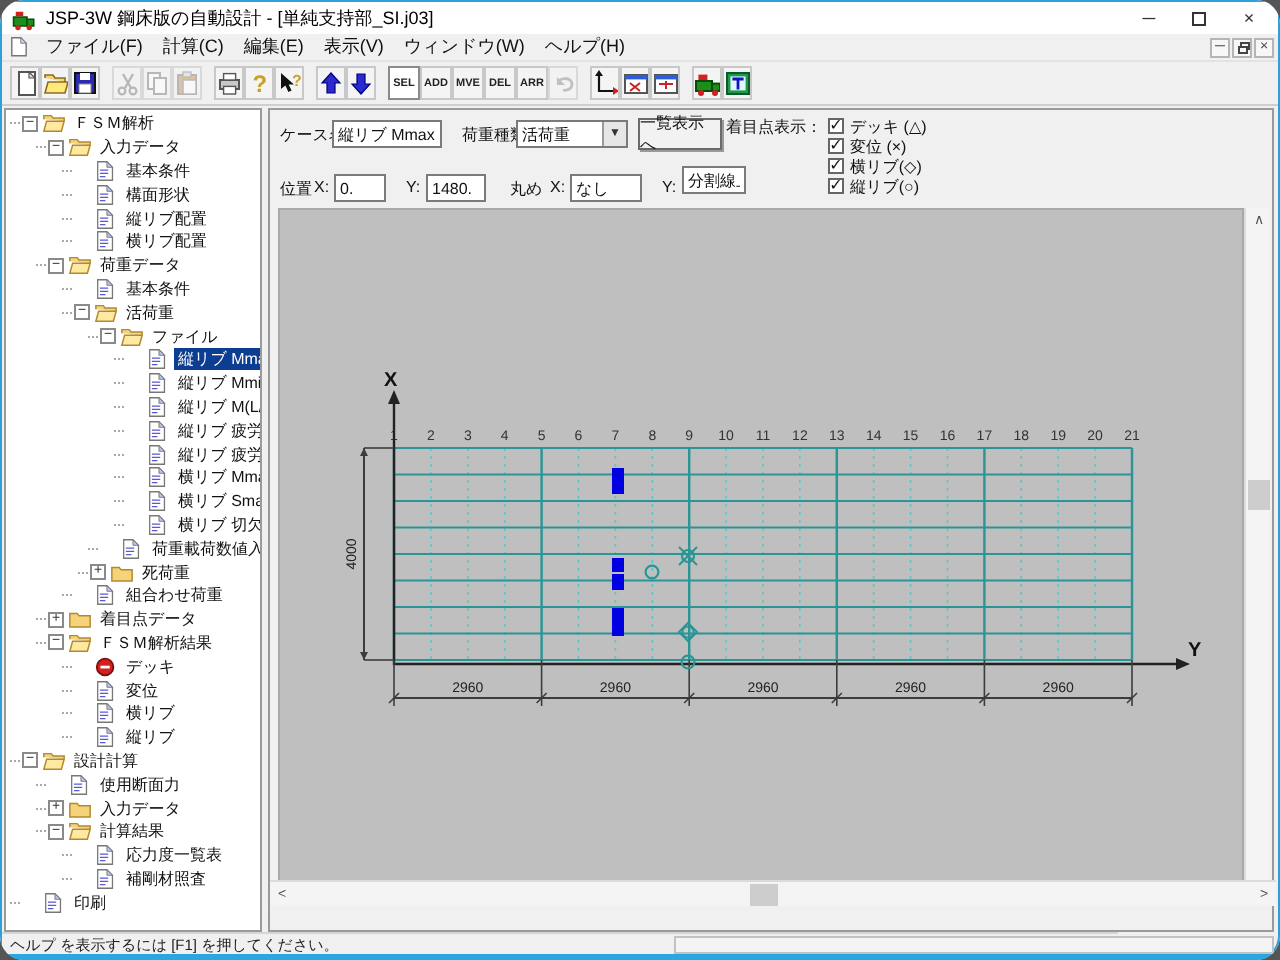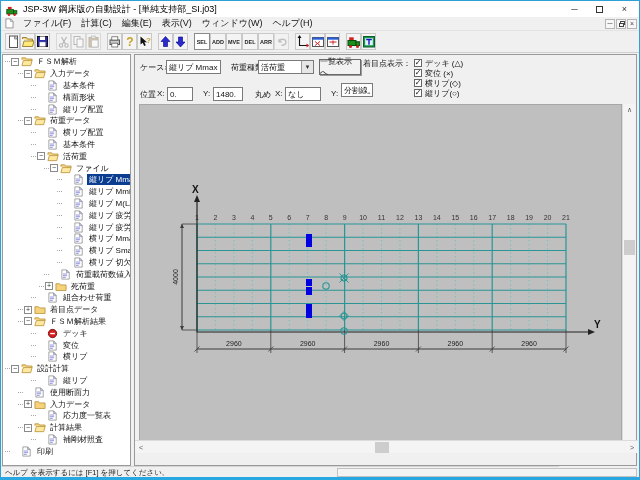--- a/index.html
+++ b/index.html
@@ -1,18 +1,18 @@
 <!DOCTYPE html>
 <html><head>
 <meta charset="utf-8">
 <style>
   html,body{margin:0;padding:0;background:#555;}
   *{box-sizing:border-box;font-family:"Liberation Sans","DejaVu Sans",sans-serif;}
   #win{position:relative;width:640px;height:480px;background:#f0f0f0;overflow:hidden;
-       box-shadow:inset 0 0 0 1px #2da0d8;}
+       box-shadow:inset 0 0 0 1px #2da0d8;border-radius:12px;}
   
   #titlebar{position:absolute;left:1px;top:1px;width:638px;height:16px;background:#fff;
             display:flex;align-items:center;}
   #app-icon{width:12px;height:12px;margin:0 5px 0 5px;}
   #title-text{font-size:9px;color:#000;white-space:nowrap;}
   #win-buttons{position:absolute;right:2px;top:0;height:16px;display:flex;}
   .winbtn{width:25px;height:16px;display:flex;align-items:center;justify-content:center;
           font-size:9px;color:#333;}
   .winbtn .sq{width:7px;height:7px;border:1px solid #333;display:inline-block;}
   
@@ -297,47 +297,47 @@
       <div class="trow" style="padding-left: 28px;">
         <span class="conn"></span>
         <span class="expspace"></span>
         <span class="ticon"><svg viewBox="0 0 13 11">
             <path d="M2 .5h5l3 3v7H2z" fill="#fff" stroke="#777" stroke-width=".7"></path>
             <path d="M7 .5l3 3H7z" fill="#b9c6f2" stroke="#777" stroke-width=".5"></path>
             <path d="M3.2 5h4.5M3.2 6.8h4.5M3.2 8.6h3" stroke="#5a5ad0" stroke-width=".7"></path>
           </svg></span>
         <span class="tlabel">縦リブ配置</span>
       </div>
+      <div class="trow" style="padding-left: 28px;">
+        <span class="conn"></span>
+        <span class="expspace"></span>
+        <span class="ticon"><svg viewBox="0 0 13 11">
+            <path d="M2 .5h5l3 3v7H2z" fill="#fff" stroke="#777" stroke-width=".7"></path>
+            <path d="M7 .5l3 3H7z" fill="#b9c6f2" stroke="#777" stroke-width=".5"></path>
+            <path d="M3.2 5h4.5M3.2 6.8h4.5M3.2 8.6h3" stroke="#5a5ad0" stroke-width=".7"></path>
+          </svg></span>
+        <span class="tlabel">横リブ配置</span>
+      </div>
       <div class="trow" style="padding-left: 15px;">
         <span class="conn"></span>
         <span class="expbox">−</span>
         <span class="ticon"><svg viewBox="0 0 13 11">
             <path d="M1 3.5V1.5h4l1 1.3h6v1.7" fill="#f6d37a" stroke="#b08a2f" stroke-width=".8"></path>
             <path d="M1 10L2.5 4.5H12L10.5 10z" fill="#ffe9a0" stroke="#b08a2f" stroke-width=".8"></path>
           </svg></span>
         <span class="tlabel">荷重データ</span>
       </div>
       <div class="trow" style="padding-left: 28px;">
         <span class="conn"></span>
         <span class="expspace"></span>
         <span class="ticon"><svg viewBox="0 0 13 11">
             <path d="M2 .5h5l3 3v7H2z" fill="#fff" stroke="#777" stroke-width=".7"></path>
             <path d="M7 .5l3 3H7z" fill="#b9c6f2" stroke="#777" stroke-width=".5"></path>
             <path d="M3.2 5h4.5M3.2 6.8h4.5M3.2 8.6h3" stroke="#5a5ad0" stroke-width=".7"></path>
           </svg></span>
-        <span class="tlabel">横リブ配置</span>
-      </div>
-      <div class="trow" style="padding-left: 28px;">
-        <span class="conn"></span>
-        <span class="expspace"></span>
-        <span class="ticon"><svg viewBox="0 0 13 11">
-            <path d="M2 .5h5l3 3v7H2z" fill="#fff" stroke="#777" stroke-width=".7"></path>
-            <path d="M7 .5l3 3H7z" fill="#b9c6f2" stroke="#777" stroke-width=".5"></path>
-            <path d="M3.2 5h4.5M3.2 6.8h4.5M3.2 8.6h3" stroke="#5a5ad0" stroke-width=".7"></path>
-          </svg></span>
         <span class="tlabel">基本条件</span>
       </div>
       <div class="trow" style="padding-left: 28px;">
         <span class="conn"></span>
         <span class="expbox">−</span>
         <span class="ticon"><svg viewBox="0 0 13 11">
             <path d="M1 3.5V1.5h4l1 1.3h6v1.7" fill="#f6d37a" stroke="#b08a2f" stroke-width=".8"></path>
             <path d="M1 10L2.5 4.5H12L10.5 10z" fill="#ffe9a0" stroke="#b08a2f" stroke-width=".8"></path>
           </svg></span>
         <span class="tlabel">活荷重</span>
@@ -498,75 +498,75 @@
       <div class="trow" style="padding-left: 28px;">
         <span class="conn"></span>
         <span class="expspace"></span>
         <span class="ticon"><svg viewBox="0 0 13 11">
             <path d="M2 .5h5l3 3v7H2z" fill="#fff" stroke="#777" stroke-width=".7"></path>
             <path d="M7 .5l3 3H7z" fill="#b9c6f2" stroke="#777" stroke-width=".5"></path>
             <path d="M3.2 5h4.5M3.2 6.8h4.5M3.2 8.6h3" stroke="#5a5ad0" stroke-width=".7"></path>
           </svg></span>
         <span class="tlabel">横リブ</span>
       </div>
+      <div class="trow" style="padding-left: 28px;">
+        <span class="conn"></span>
+        <span class="expspace"></span>
+        <span class="ticon"><svg viewBox="0 0 13 11">
+            <path d="M2 .5h5l3 3v7H2z" fill="#fff" stroke="#777" stroke-width=".7"></path>
+            <path d="M7 .5l3 3H7z" fill="#b9c6f2" stroke="#777" stroke-width=".5"></path>
+            <path d="M3.2 5h4.5M3.2 6.8h4.5M3.2 8.6h3" stroke="#5a5ad0" stroke-width=".7"></path>
+          </svg></span>
+        <span class="tlabel">縦リブ</span>
+      </div>
       <div class="trow" style="padding-left: 2px;">
         <span class="conn"></span>
         <span class="expbox">−</span>
         <span class="ticon"><svg viewBox="0 0 13 11">
             <path d="M1 3.5V1.5h4l1 1.3h6v1.7" fill="#f6d37a" stroke="#b08a2f" stroke-width=".8"></path>
             <path d="M1 10L2.5 4.5H12L10.5 10z" fill="#ffe9a0" stroke="#b08a2f" stroke-width=".8"></path>
           </svg></span>
         <span class="tlabel">設計計算</span>
       </div>
-      <div class="trow" style="padding-left: 28px;">
-        <span class="conn"></span>
-        <span class="expspace"></span>
-        <span class="ticon"><svg viewBox="0 0 13 11">
-            <path d="M2 .5h5l3 3v7H2z" fill="#fff" stroke="#777" stroke-width=".7"></path>
-            <path d="M7 .5l3 3H7z" fill="#b9c6f2" stroke="#777" stroke-width=".5"></path>
-            <path d="M3.2 5h4.5M3.2 6.8h4.5M3.2 8.6h3" stroke="#5a5ad0" stroke-width=".7"></path>
-          </svg></span>
-        <span class="tlabel">縦リブ</span>
-      </div>
       <div class="trow" style="padding-left: 15px;">
         <span class="conn"></span>
         <span class="expspace"></span>
         <span class="ticon"><svg viewBox="0 0 13 11">
             <path d="M2 .5h5l3 3v7H2z" fill="#fff" stroke="#777" stroke-width=".7"></path>
             <path d="M7 .5l3 3H7z" fill="#b9c6f2" stroke="#777" stroke-width=".5"></path>
             <path d="M3.2 5h4.5M3.2 6.8h4.5M3.2 8.6h3" stroke="#5a5ad0" stroke-width=".7"></path>
           </svg></span>
         <span class="tlabel">使用断面力</span>
       </div>
       <div class="trow" style="padding-left: 15px;">
         <span class="conn"></span>
         <span class="expbox">+</span>
         <span class="ticon"><svg viewBox="0 0 13 11">
             <path d="M1 2.5h4l1 1.3h6v6H1z" fill="#f6d37a" stroke="#b08a2f" stroke-width=".8"></path>
           </svg></span>
         <span class="tlabel">入力データ</span>
-      </div>
-      <div class="trow" style="padding-left: 28px;">
-        <span class="conn"></span>
-        <span class="expspace"></span>
-        <span class="ticon"><svg viewBox="0 0 13 11">
-            <path d="M2 .5h5l3 3v7H2z" fill="#fff" stroke="#777" stroke-width=".7"></path>
-            <path d="M7 .5l3 3H7z" fill="#b9c6f2" stroke="#777" stroke-width=".5"></path>
-            <path d="M3.2 5h4.5M3.2 6.8h4.5M3.2 8.6h3" stroke="#5a5ad0" stroke-width=".7"></path>
-          </svg></span>
-        <span class="tlabel">応力度一覧表</span>
       </div>
       <div class="trow" style="padding-left: 15px;">
         <span class="conn"></span>
         <span class="expbox">−</span>
         <span class="ticon"><svg viewBox="0 0 13 11">
             <path d="M1 3.5V1.5h4l1 1.3h6v1.7" fill="#f6d37a" stroke="#b08a2f" stroke-width=".8"></path>
             <path d="M1 10L2.5 4.5H12L10.5 10z" fill="#ffe9a0" stroke="#b08a2f" stroke-width=".8"></path>
           </svg></span>
         <span class="tlabel">計算結果</span>
+      </div>
+      <div class="trow" style="padding-left: 28px;">
+        <span class="conn"></span>
+        <span class="expspace"></span>
+        <span class="ticon"><svg viewBox="0 0 13 11">
+            <path d="M2 .5h5l3 3v7H2z" fill="#fff" stroke="#777" stroke-width=".7"></path>
+            <path d="M7 .5l3 3H7z" fill="#b9c6f2" stroke="#777" stroke-width=".5"></path>
+            <path d="M3.2 5h4.5M3.2 6.8h4.5M3.2 8.6h3" stroke="#5a5ad0" stroke-width=".7"></path>
+          </svg></span>
+        <span class="tlabel">応力度一覧表</span>
       </div>
       <div class="trow" style="padding-left: 28px;">
         <span class="conn"></span>
         <span class="expspace"></span>
         <span class="ticon"><svg viewBox="0 0 13 11">
             <path d="M2 .5h5l3 3v7H2z" fill="#fff" stroke="#777" stroke-width=".7"></path>
             <path d="M7 .5l3 3H7z" fill="#b9c6f2" stroke="#777" stroke-width=".5"></path>
             <path d="M3.2 5h4.5M3.2 6.8h4.5M3.2 8.6h3" stroke="#5a5ad0" stroke-width=".7"></path>
           </svg></span>
         <span class="tlabel">補剛材照査</span>

